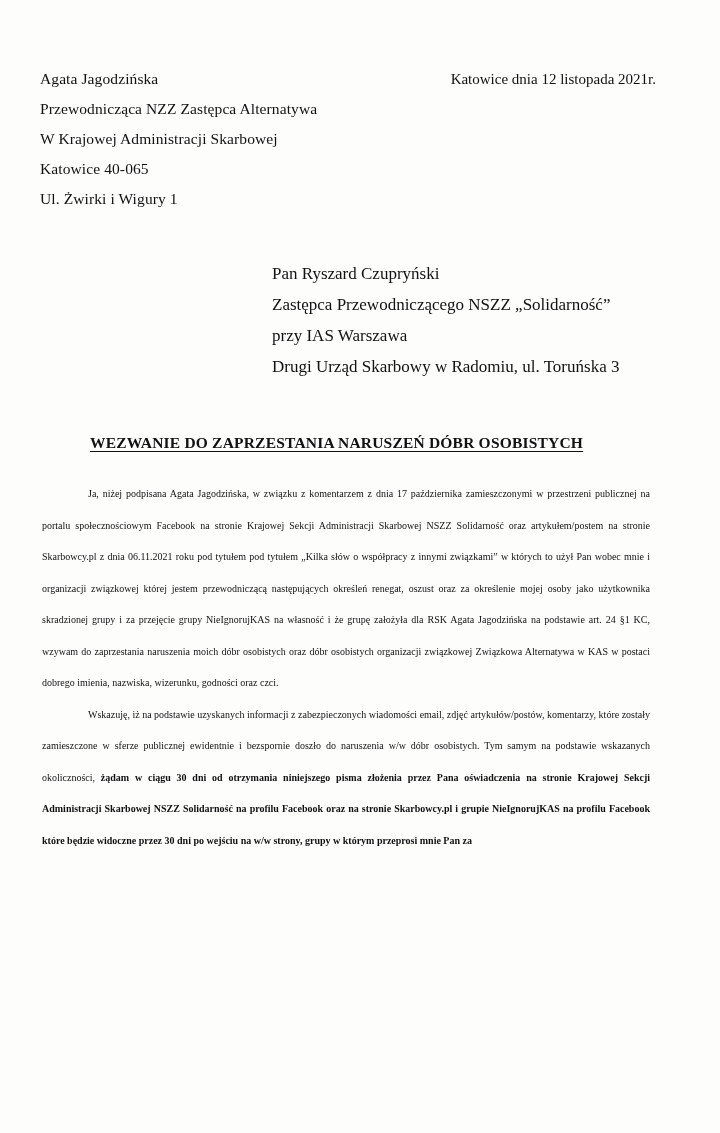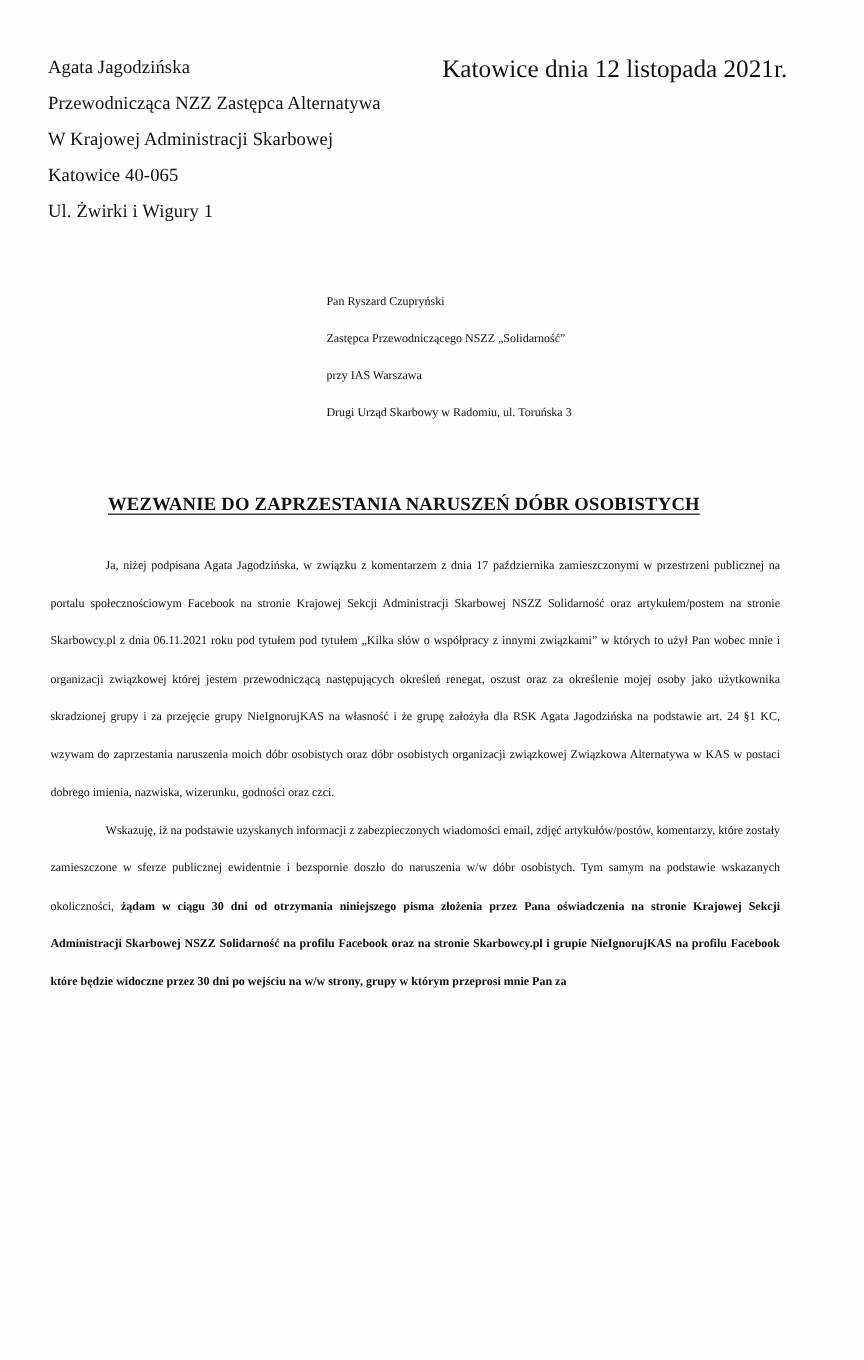--- a/index.html
+++ b/index.html
@@ -13,53 +13,53 @@
     font-family: "Liberation Serif", serif;
     color: #111111;
     overflow: hidden;
   }
   .page {
     position: relative;
     width: 720px;
     height: 1133px;
     background: #fdfdfc;
     box-sizing: border-box;
-    padding: 42px 62px 20px 40px;
+    padding: 64px 62px 20px 40px;
   }
 
   
   .header {
     display: flex;
     justify-content: space-between;
     align-items: flex-start;
   }
   .sender {
     display: block;
   }
   .sender-line {
     font-size: 15.5px;
     line-height: 30px;
     letter-spacing: 0.1px;
     white-space: nowrap;
   }
   .place-date {
-    font-size: 21px;
+    font-size: 15px;
     line-height: 30px;
     white-space: nowrap;
     padding-top: 0px;
     padding-right: 2px;
   }
 
   
   .recipient {
     margin-top: 44px;
     margin-left: 232px;
   }
   .recipient-line {
-    font-size: 10px;
+    font-size: 17px;
     line-height: 31px;
     white-space: nowrap;
   }
 
   
   .doc-title {
     margin-top: 52px;
     margin-left: 50px;
     font-size: 15.5px;
     font-weight: bold;

